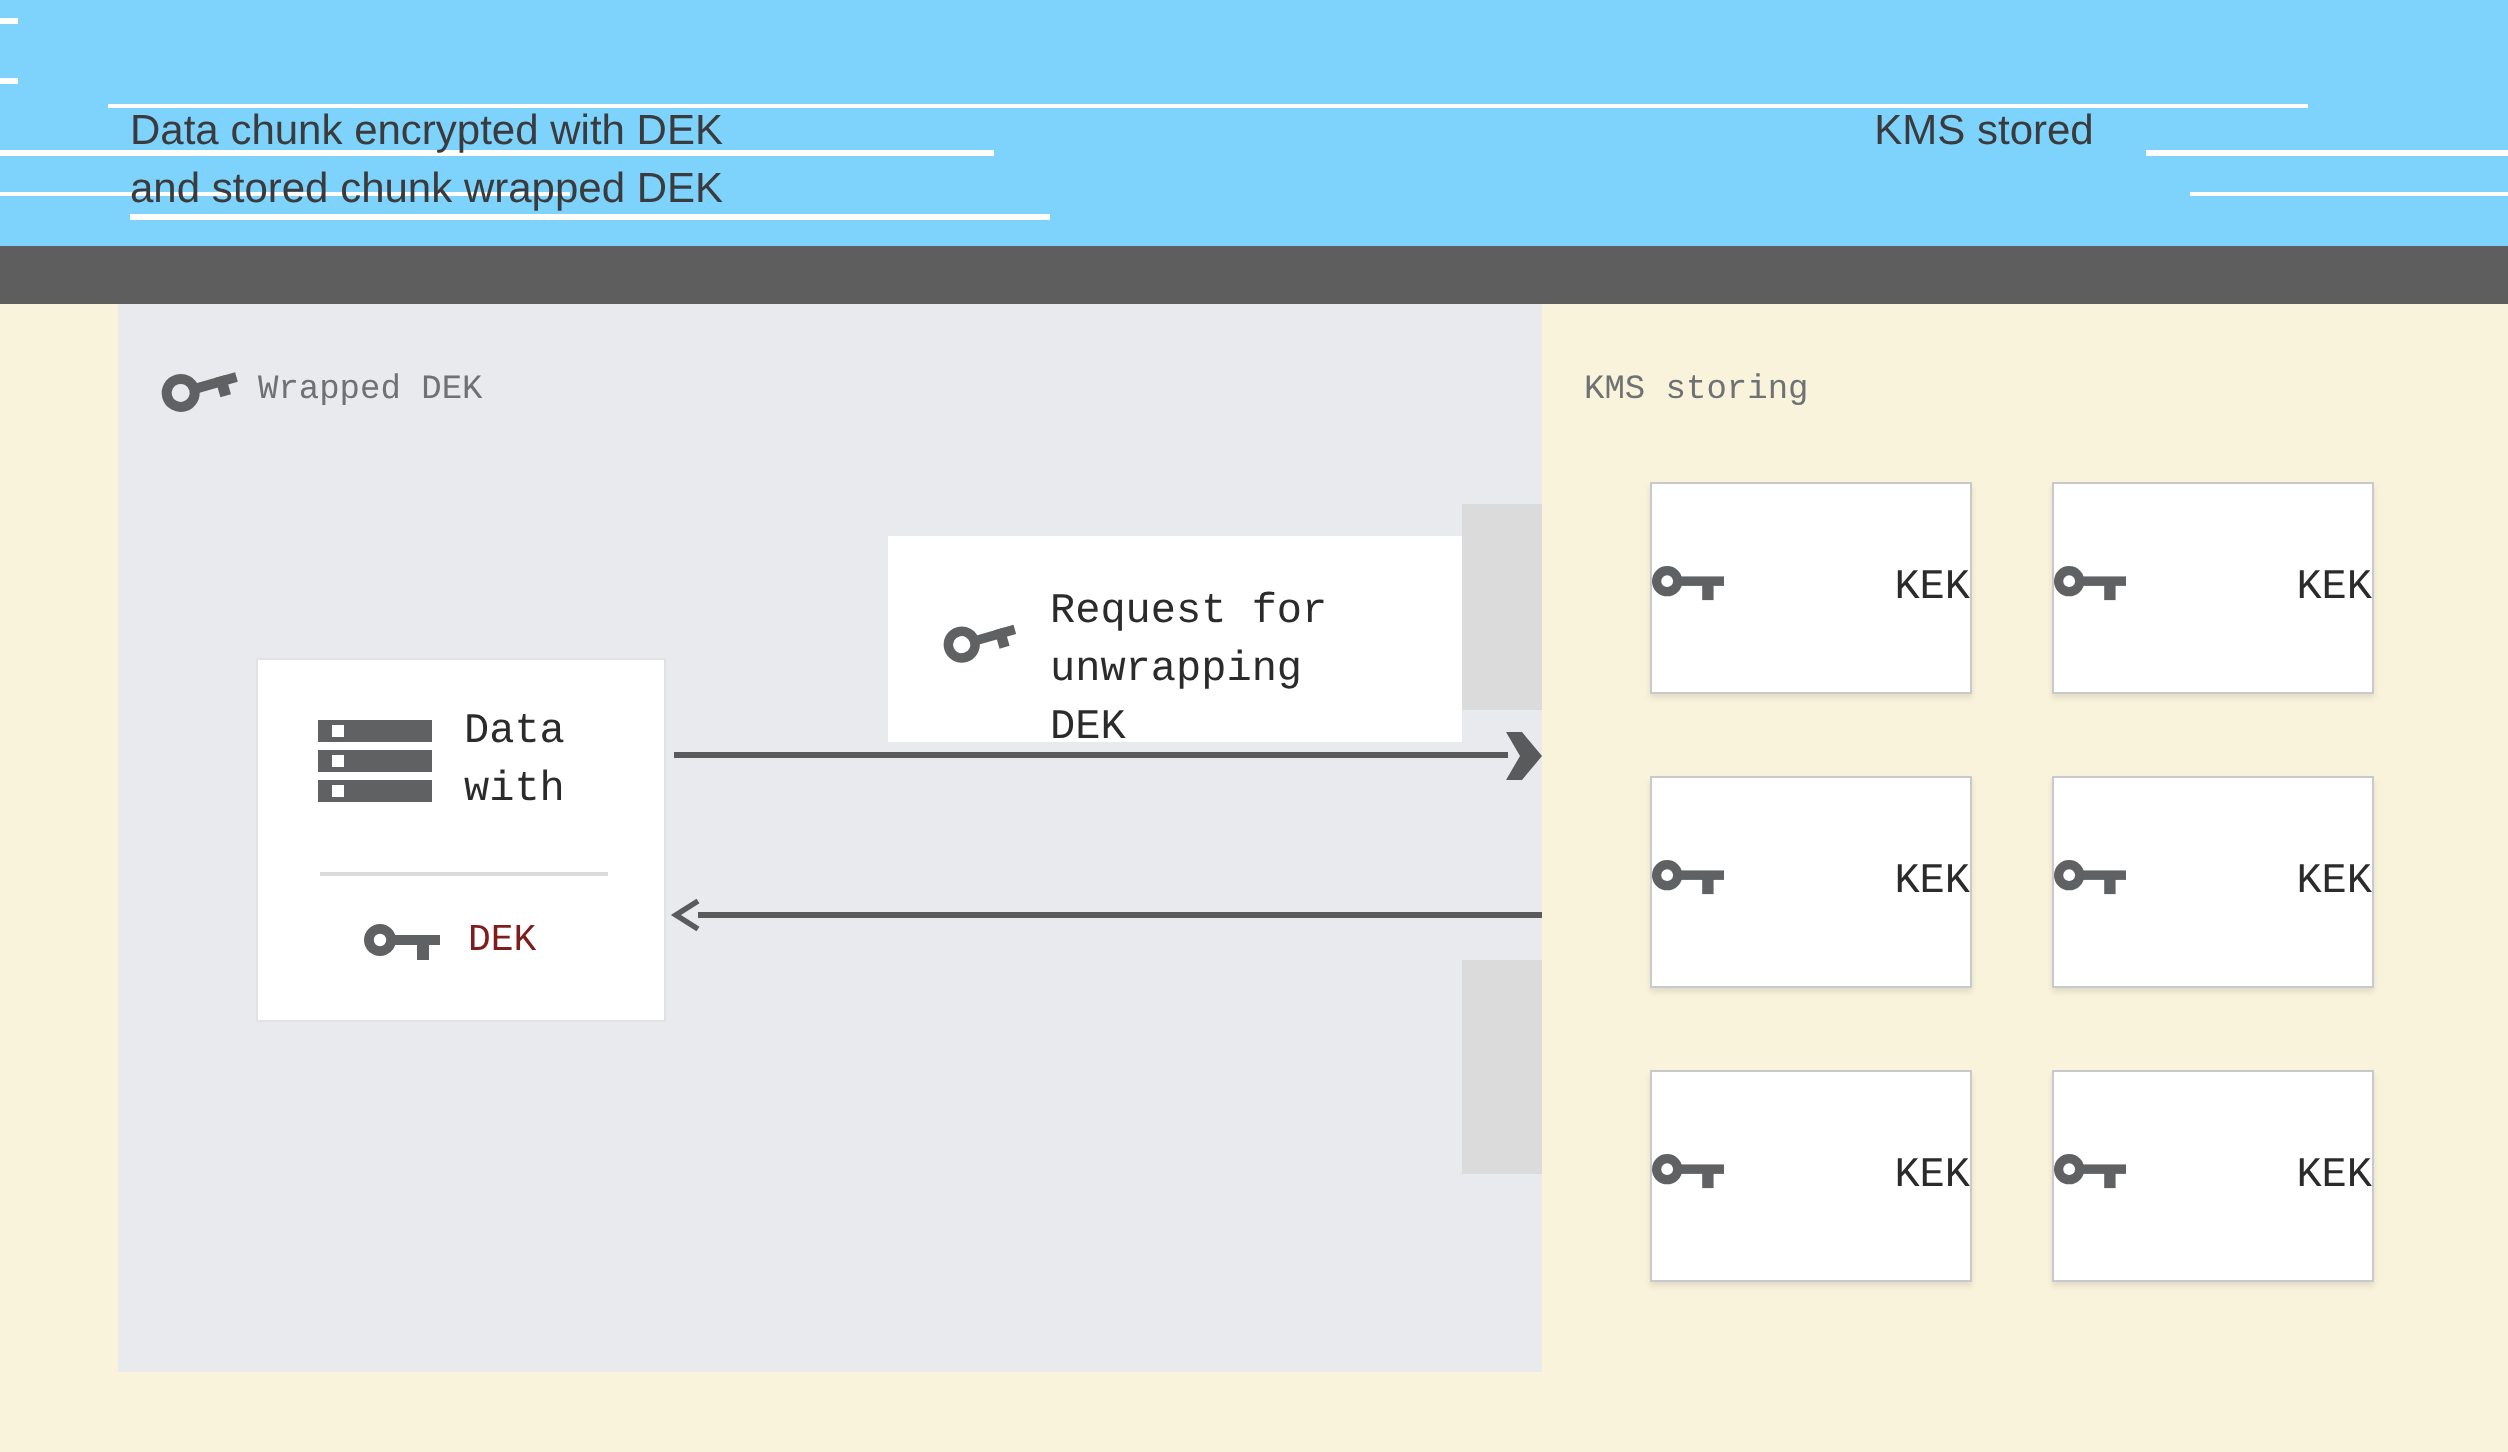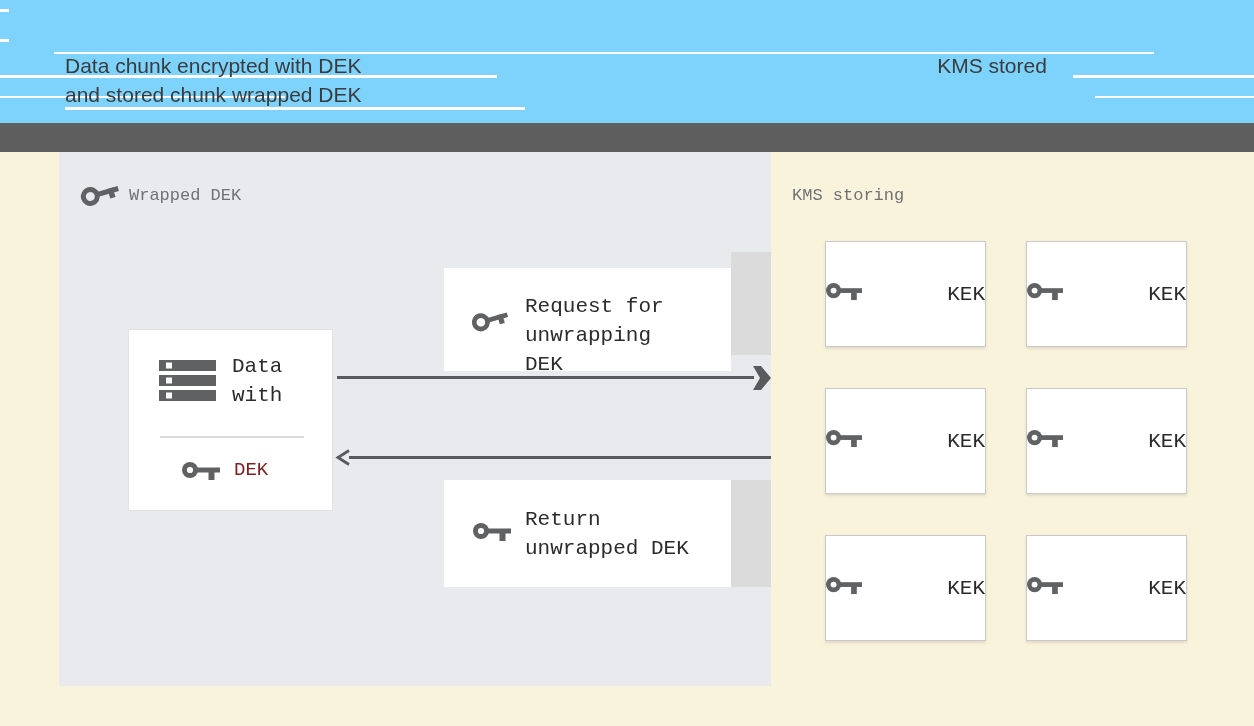--- a/index.html
+++ b/index.html
@@ -139,33 +139,20 @@
             <circle cx="10" cy="18" r="7" fill="none" stroke="#5F6163" stroke-width="5"></circle>
             <rect x="16" y="15.5" width="23" height="5"></rect>
             <rect x="28.5" y="15.5" width="5.5" height="10"></rect>
           </g>
         </svg>
       </span>
       <div class="msg-label">Request for unwrapping DEK</div>
     </div>
     <div class="msg-strip request"></div>
 
-    <div class="msg-box return">
-      <span class="msg-icon">
-        <svg width="38" height="21" viewBox="0 0 38 21">
-          <g fill="#5F6163">
-            <circle cx="8" cy="9" r="8"></circle>
-            <rect x="15" y="6.5" width="23" height="5"></rect>
-            <rect x="26.5" y="11" width="6" height="8"></rect>
-          </g>
-          <circle cx="8" cy="9" r="3.1" fill="#FFFFFF"></circle>
-        </svg>
-      </span>
-      <div class="msg-label">Return unwrapped DEK</div>
-    </div>
     <div class="msg-strip return"></div>
 
     <div class="arrow-line to-kms"></div>
     <span class="arrow-head-right">
       <svg width="18" height="26" viewBox="0 0 18 26">
         <polygon points="0,1 8,1 18,13 8,25 0,25 7,13" fill="#595A5C"></polygon>
       </svg>
     </span>
 
     <div class="arrow-line to-dek"></div>

